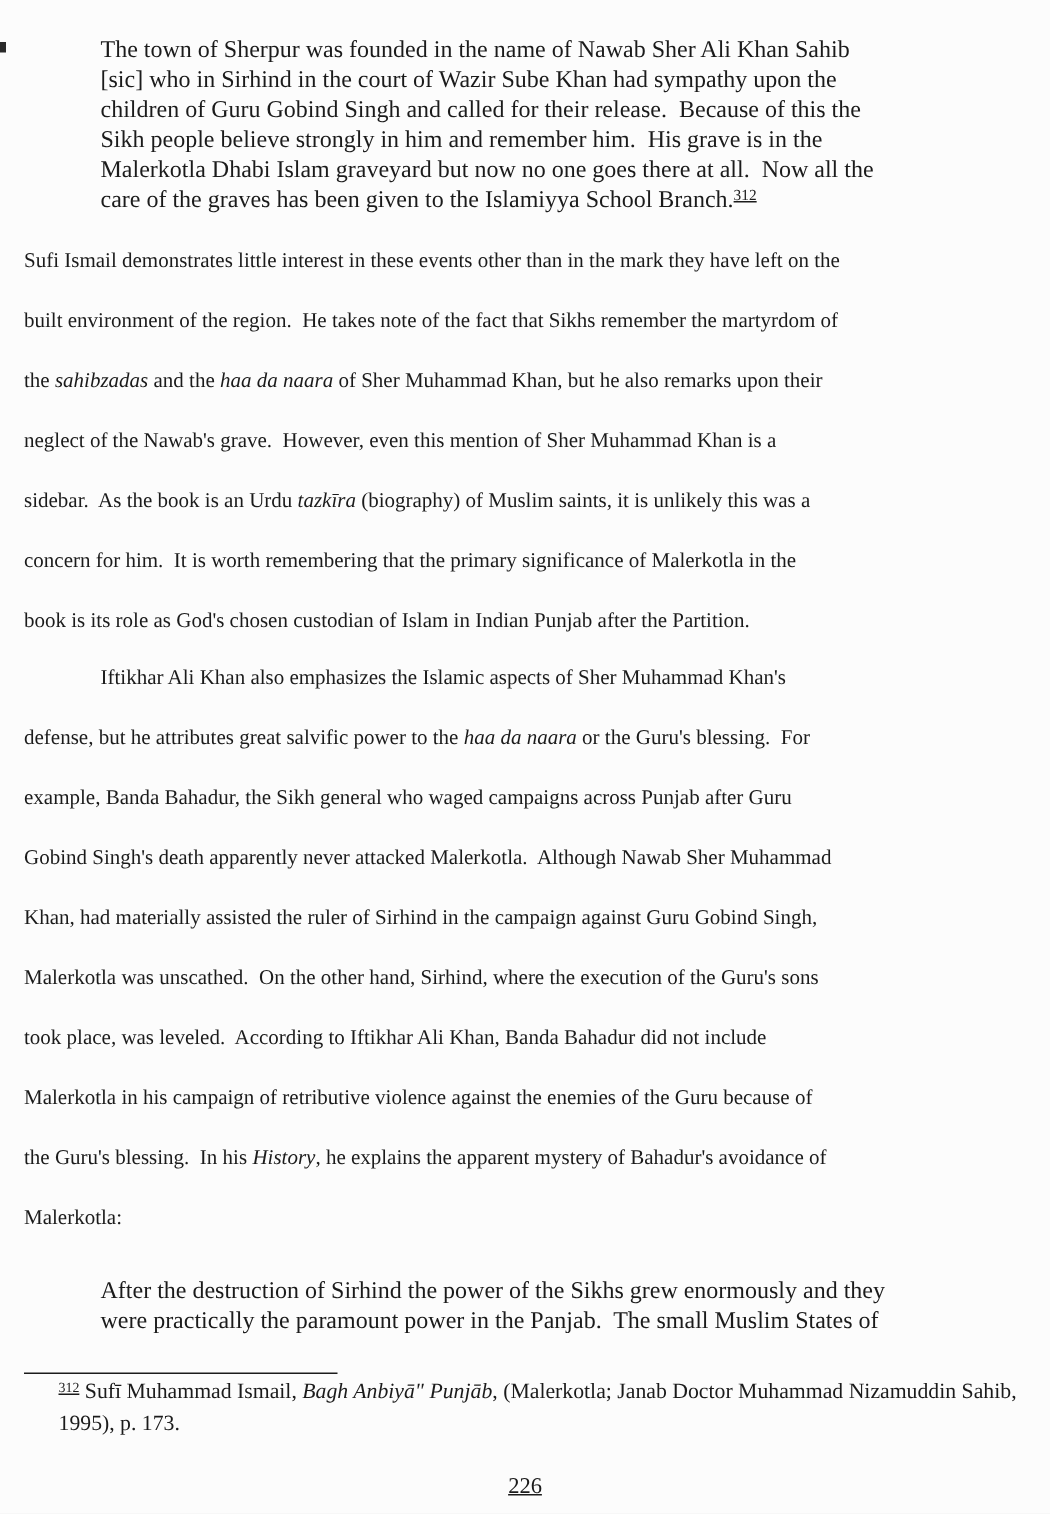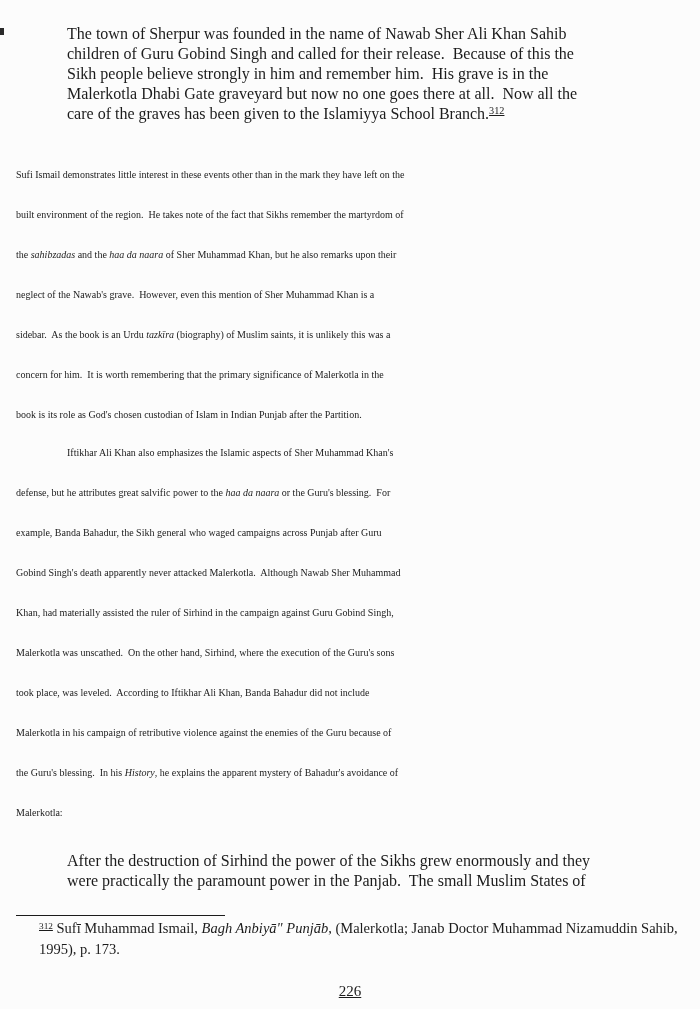--- a/index.html
+++ b/index.html
@@ -30,21 +30,21 @@
     width: 580px;
     font-size: 16px;
     line-height: 20px;
   }
   .quote-top    { top: 24px; }
   .quote-bottom { top: 851px; }
   .body-para {
     position: absolute;
     left: 16px;
     width: 678px;
-    font-size: 10px;
+    font-size: 14px;
     line-height: 40px;
   }
   .para-1 { top: 155px; }
   .para-2 { top: 433px; }
   .indent-first { padding-left: 51px; }
   .footnote-rule {
     position: absolute;
     left: 16px;
     top: 915px;
     width: 209px;
@@ -81,23 +81,24 @@
 </style>
 </head>
 <body>
 
 <div class="page">
 
   <div class="scan-artifact"></div>
 
   <div class="block-quote quote-top">
     <div class="line">The town of Sherpur was founded in the name of Nawab Sher Ali Khan Sahib</div>
+    <div class="line">[sic] who in Sirhind in the court of Wazir Sube Khan had sympathy upon the</div>
     <div class="line">children of Guru Gobind Singh and called for their release.  Because of this the</div>
     <div class="line">Sikh people believe strongly in him and remember him.  His grave is in the</div>
-    <div class="line">Malerkotla Dhabi Gate graveyard but now no one goes there at all.  Now all the</div>
+    <div class="line">Malerkotla Dhabi Islam graveyard but now no one goes there at all.  Now all the</div>
     <div class="line"><span>care of the graves has been given to the Islamiyya School Branch.</span><span class="sup">312</span></div>
   </div>
 
   <div class="body-para para-1">
     <div class="line">Sufi Ismail demonstrates little interest in these events other than in the mark they have left on the</div>
     <div class="line">built environment of the region.  He takes note of the fact that Sikhs remember the martyrdom of</div>
     <div class="line"><span>the </span><span class="italic">sahibzadas</span><span> and the </span><span class="italic">haa da naara</span><span> of Sher Muhammad Khan, but he also remarks upon their</span></div>
     <div class="line">neglect of the Nawab's grave.  However, even this mention of Sher Muhammad Khan is a</div>
     <div class="line"><span>sidebar.  As the book is an Urdu </span><span class="italic">tazkīra</span><span> (biography) of Muslim saints, it is unlikely this was a</span></div>
     <div class="line">concern for him.  It is worth remembering that the primary significance of Malerkotla in the</div>

